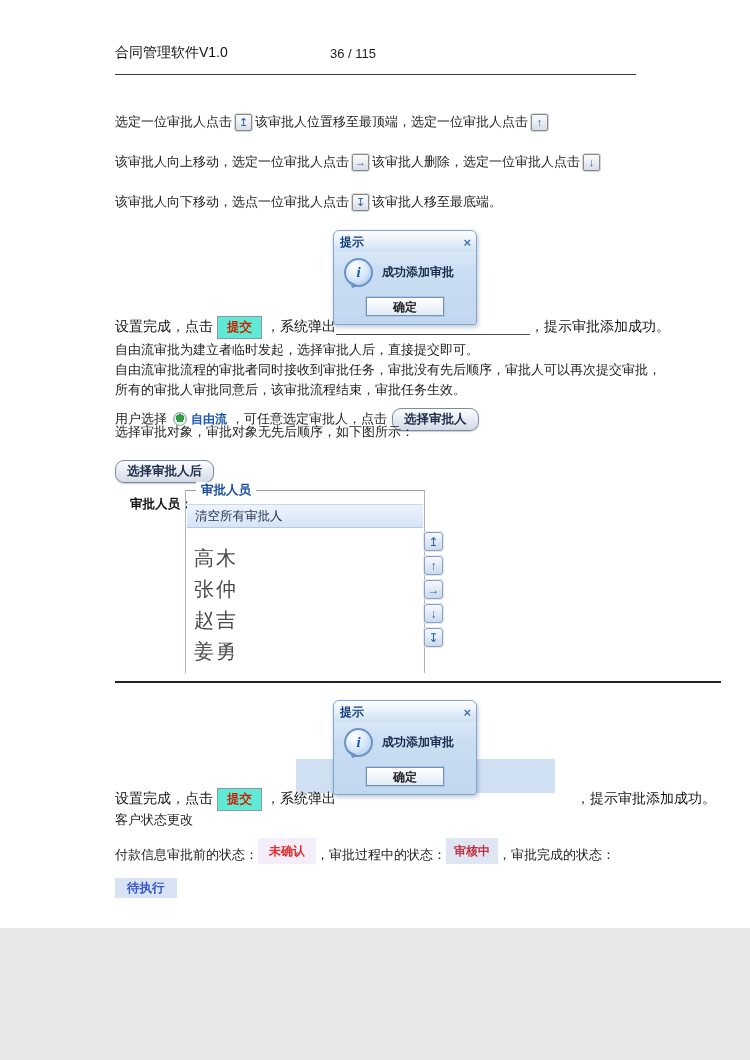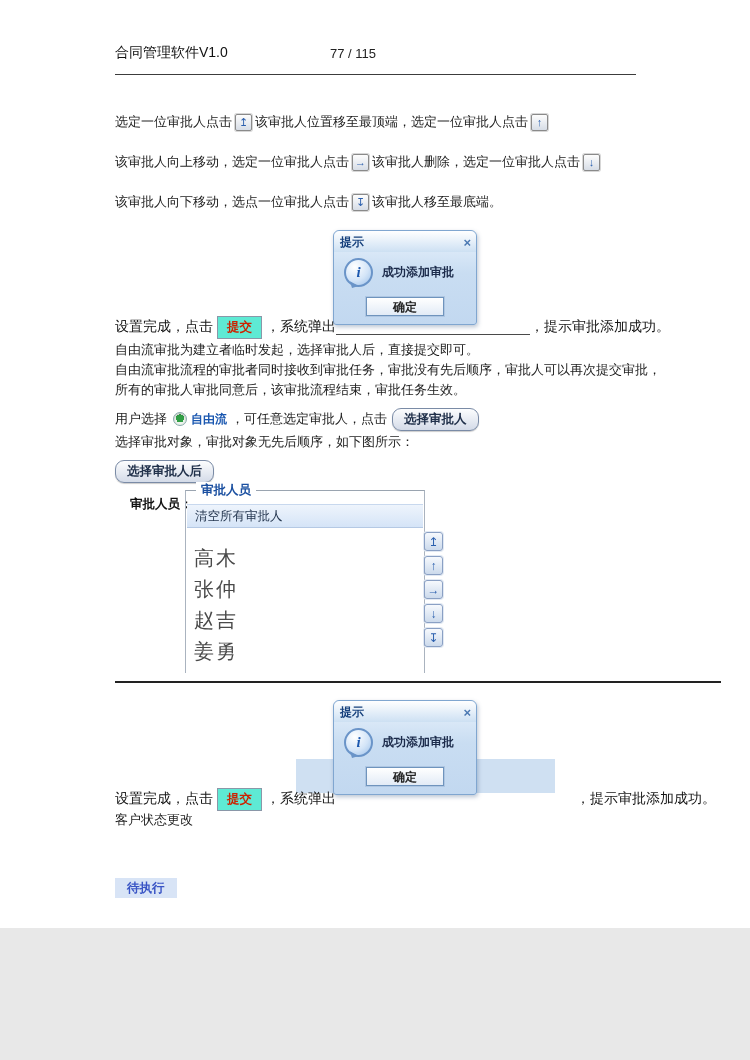--- a/index.html
+++ b/index.html
@@ -117,21 +117,21 @@
   .badge-reviewing   { background:#dfe5f2; color:#c03040; padding:3px 8px; }
   .badge-pending     { background:#d8e4f6; color:#3a55c5; padding:3px 12px; font-size:12.5px; }
 </style>
 </head>
 <body>
 
 <div class="page">
 
   
   <div class="abs hdr-title" style="left:115px; top:44px;">合同管理软件V1.0</div>
-  <div class="abs hdr-page" style="left:330px; top:46px;">77 / 115</div>
+  <div class="abs hdr-page" style="left:330px; top:46px;">36 / 115</div>
   <div class="abs hdr-rule" style="left:115px; top:74px; width:521px;"></div>
 
   
   <div class="abs row t13" style="left:115px; top:110px; height:24px;">
     <span>选定一位审批人点击</span>
     <span class="mini-btn">↥</span>
     <span>该审批人位置移至最顶端，选定一位审批人点击</span>
     <span class="mini-btn">↑</span>
   </div>
   <div class="abs row t13" style="left:115px; top:150px; height:24px;">
@@ -176,21 +176,21 @@
 
   
   <div class="abs row t13" style="left:115px; top:406px; height:26px;">
     <span>用户选择</span>
     <span class="radio"></span>
     <span class="radio-label">自由流</span>
     <span>，可任意选定审批人，点击</span>
     <button class="round-btn" style="margin-left:5px;">选择审批人</button>
   </div>
 
-  <div class="abs t13" style="left:115px; top:422px;margin-top:10px;">选择审批对象，审批对象无先后顺序，如下图所示：</div>
+  <div class="abs t13" style="left:115px; top:422px;">选择审批对象，审批对象无先后顺序，如下图所示：</div>
 
   <button class="abs round-btn" style="left:115px; top:460px;">选择审批人后</button>
 
   
   <div class="abs" style="left:130px; top:496px; font-size:12.5px; font-weight:bold; color:#111;">审批人员：</div>
 
   <div class="abs fieldset" style="left:185px; top:490px; width:238px; height:182px;">
     <span class="legend">审批人员</span>
     <div class="clear-row">清空所有审批人</div>
     <div class="abs" style="left:8px; top:52px;">
@@ -233,16 +233,23 @@
     <span>设置完成，点击</span>
     <button class="submit-btn">提交</button>
     <span>，系统弹出</span>
     <span class="spacer" style="width:240px;"></span>
     <span>，提示审批添加成功。</span>
   </div>
 
   
   <div class="abs t13" style="left:115px; top:810px;">客户状态更改</div>
 
+  <div class="abs row t13" style="left:115px; top:843px; height:24px;">
+    <span>付款信息审批前的状态：</span>
+    <span class="badge badge-unconfirmed">未确认</span>
+    <span>，审批过程中的状态：</span>
+    <span class="badge badge-reviewing">审核中</span>
+    <span>，审批完成的状态：</span>
+  </div>
 
   <span class="abs badge badge-pending" style="left:115px; top:878px;">待执行</span>
 
 </div>
 
 </body></html>

